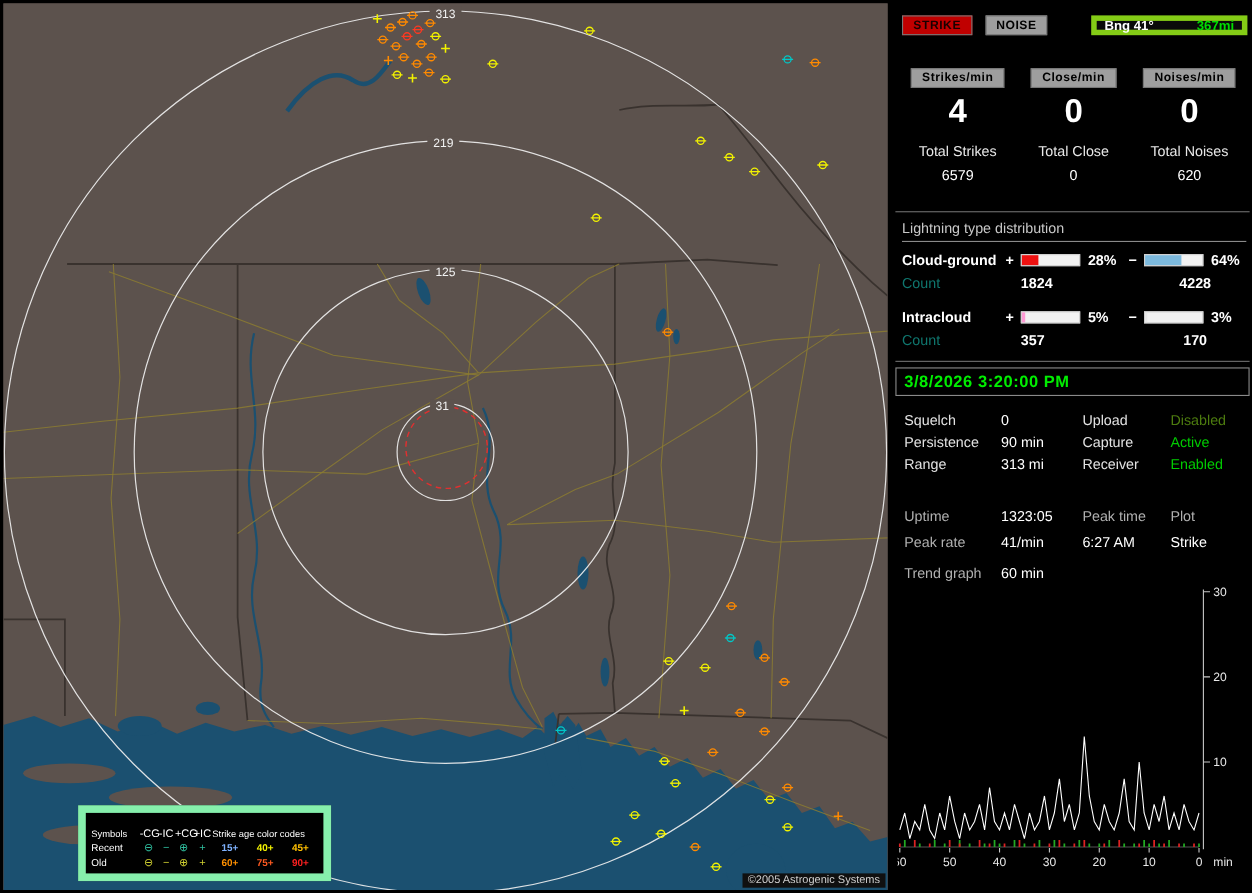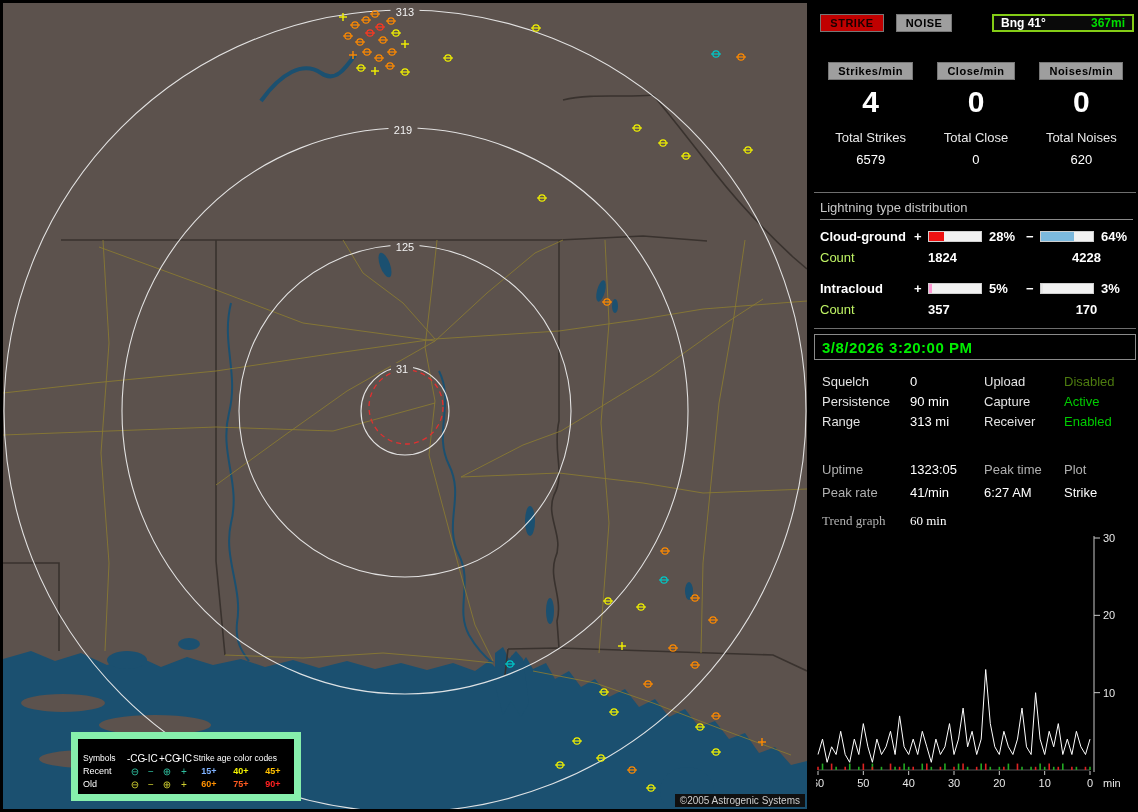--- a/index.html
+++ b/index.html
@@ -33,21 +33,21 @@
   
   .panel{position:absolute;left:812px;top:0;width:326px;height:812px;background:#000;color:#fff;
          font-size:13px;}
   .panel *{box-sizing:border-box;}
 
   .topbar{position:absolute;top:14px;left:8px;right:4px;height:19px;}
   .chip{display:inline-block;background:#9e9e9e;color:#000;border:1px solid #777;
         font-size:11px;font-weight:bold;letter-spacing:.5px;padding:2px 9px;line-height:12px;}
   .chip.strike{background:#c00000;color:#1a0000;margin-right:8px;min-width:64px;text-align:center;}
   .chip.noise{min-width:56px;text-align:center;}
-  .bngbox{position:absolute;right:0;top:0;width:142px;height:18px;border:2px solid #84cc16;background:#0a0a0a;
+  .bngbox{position:absolute;right:0;top:0;width:142px;height:18px;border:5px solid #84cc16;background:#0a0a0a;
           display:flex;align-items:center;justify-content:space-between;padding:0 7px;font-size:12px;font-weight:bold;}
   .bng-dist{color:#00dd00;}
 
   .counters{position:absolute;top:62px;left:6px;right:4px;display:flex;}
   .counters .col{width:33.33%;text-align:center;}
   .counters .rate{font-size:30px;font-weight:bold;color:#fff;margin-top:6px;line-height:32px;}
   .counters .tlabel{font-size:13px;color:#e8e8e8;margin-top:12px;}
   .counters .tvalue{font-size:13px;color:#fff;margin-top:7px;}
 
   .divider1{position:absolute;top:192px;left:2px;right:2px;border-top:1px solid #6e6e6e;}
@@ -59,30 +59,30 @@
   .dist-row{margin-top:9px;}
   .dlabel{font-weight:bold;color:#fff;}
   .sign{font-weight:bold;text-align:left;}
   .bar{display:inline-block;width:54px;height:11px;background:#f2f2f2;border:1px solid #cfcfcf;position:relative;}
   .bar i{display:block;height:100%;}
   .pct{font-weight:bold;padding-left:5px;}
   .dist-count{margin-top:6px;}
   .cval{font-weight:bold;}
   .cval.c1{grid-column:3 / span 2;}
   .cval.c2{grid-column:6 / span 2;text-align:center;}
-  .count-label{color:#bef264;font-weight:normal;}
+  .count-label{color:#0f766e;font-weight:normal;}
 
   .dtbox{position:absolute;top:334px;left:2px;right:2px;height:26px;border:1px solid #8a8a8a;
          display:flex;align-items:center;padding-left:7px;}
   .dtext{color:#00ee00;font-size:15px;font-weight:bold;letter-spacing:.5px;}
 
   .grid4{display:grid;grid-template-columns:88px 74px 80px 1fr;}
   .status{position:absolute;top:372px;left:10px;right:2px;line-height:20px;}
   .stats{position:absolute;top:458px;left:10px;right:2px;line-height:23px;}
-  .trendrow{position:absolute;top:512px;left:10px;right:2px;line-height:18px;font-family:Liberation Serif, serif;}
+  .trendrow{position:absolute;top:512px;left:10px;right:2px;line-height:18px;}
   .slabel{color:#e2e2e2;}
   .glabel{color:#b0b0b0;}
   .sval{color:#fff;}
 
   .chart{position:absolute;top:532px;left:4px;width:320px;height:266px;}
 </style>
 </head>
 <body>
 
 <div class="map">

